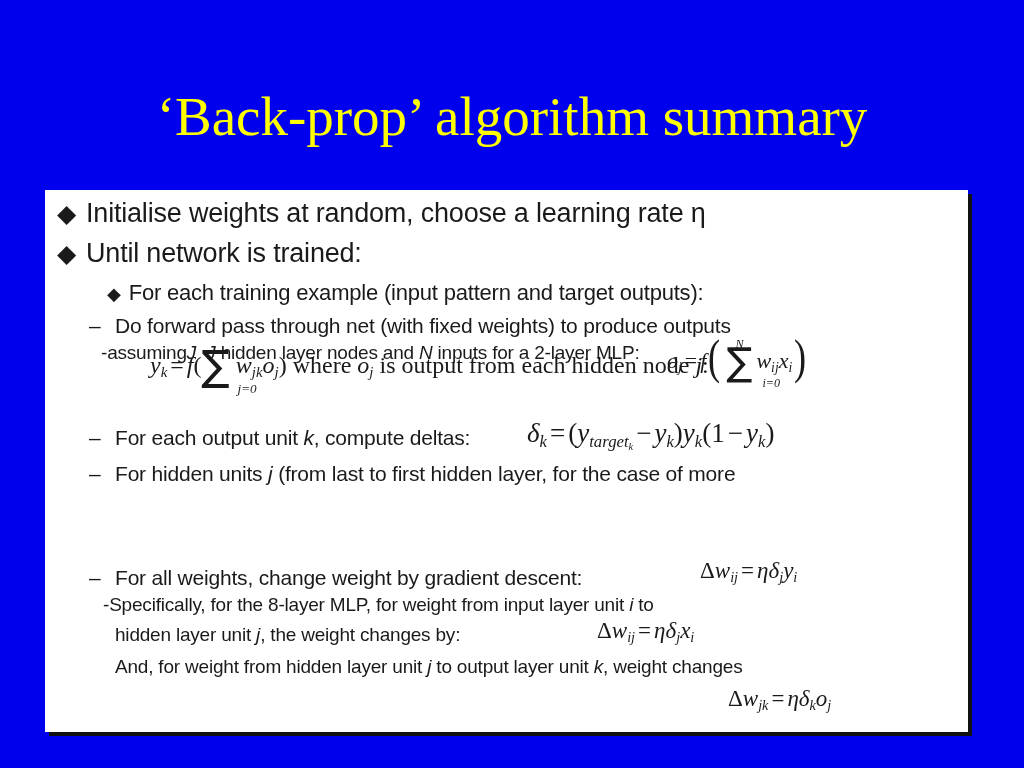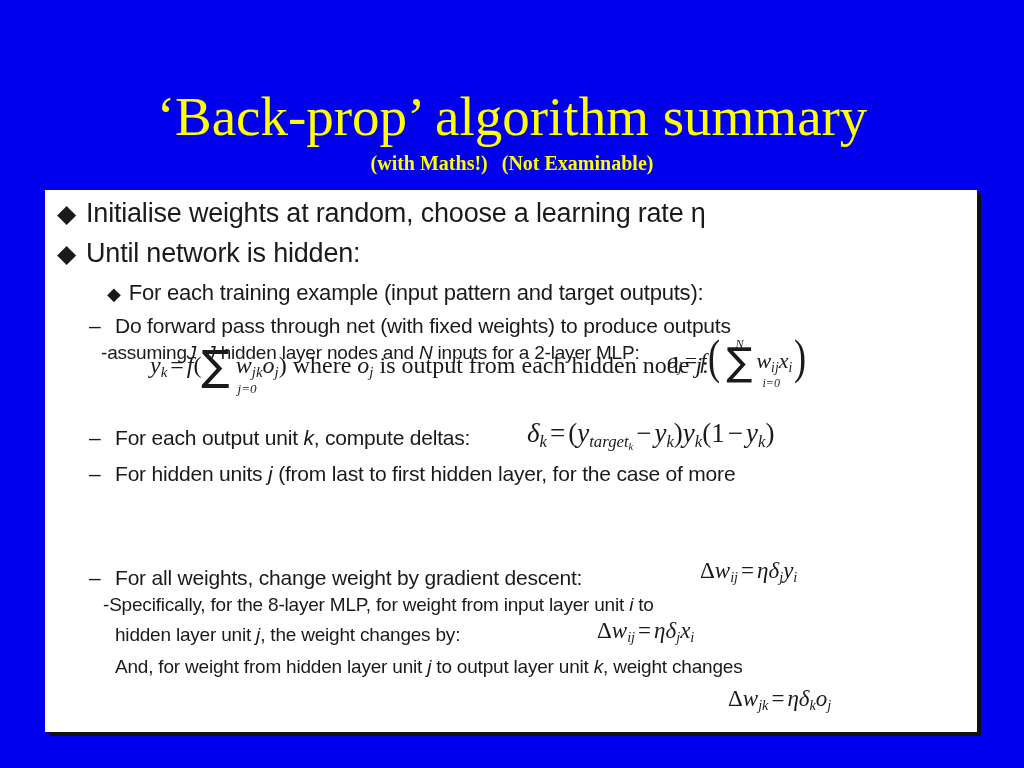--- a/index.html
+++ b/index.html
@@ -46,21 +46,20 @@
   #content-panel {
     position: absolute;
     left: 45px;
     top: 190px;
     width: 923px;
     height: 542px;
     background: #ffffff;
     box-shadow: 4px 4px 0 #111111;
     color: #1a1a1a;
     overflow: hidden;
-    padding-left: 9px;
   }
 
   .row { position: absolute; white-space: nowrap; }
 
   
   .dia {
     font-family: "DejaVu Sans", sans-serif;
     display: inline-block;
     vertical-align: 0.02em;
   }
@@ -168,33 +167,30 @@
   #eq-dwij2{ left: 552px; top: 428px; font-size: 23px; }
   #eq-dwjk { left: 683px; top: 496px; font-size: 23px; }
 </style>
 </head>
 <body>
 
 <div id="slide">
 
   <div id="title-block">
     <div id="slide-title">‘Back-prop’ algorithm summary</div>
-    <div id="slide-subtitle">
-      <span>(with Maths!)</span><span class="gap"></span><span>(Not Examinable)</span>
-    </div>
   </div>
 
   <div id="content-panel">
 
     <div class="row lvl1" style="left:12px; top:8px;">
       <span class="dia">◆</span><span>Initialise weights at random, choose a learning rate η</span>
     </div>
 
     <div class="row lvl1" style="left:12px; top:48px;">
-      <span class="dia">◆</span><span>Until network is hidden:</span>
+      <span class="dia">◆</span><span>Until network is trained:</span>
     </div>
 
     <div class="row lvl2" style="left:62px; top:90px;">
       <span class="dia">◆</span><span>For each training example (input pattern and target outputs):</span>
     </div>
 
     <div class="row lvl3" style="left:44px; top:124px;">
       <span class="dash">–</span><span>Do forward pass through net (with fixed weights) to produce outputs</span>
     </div>
 

